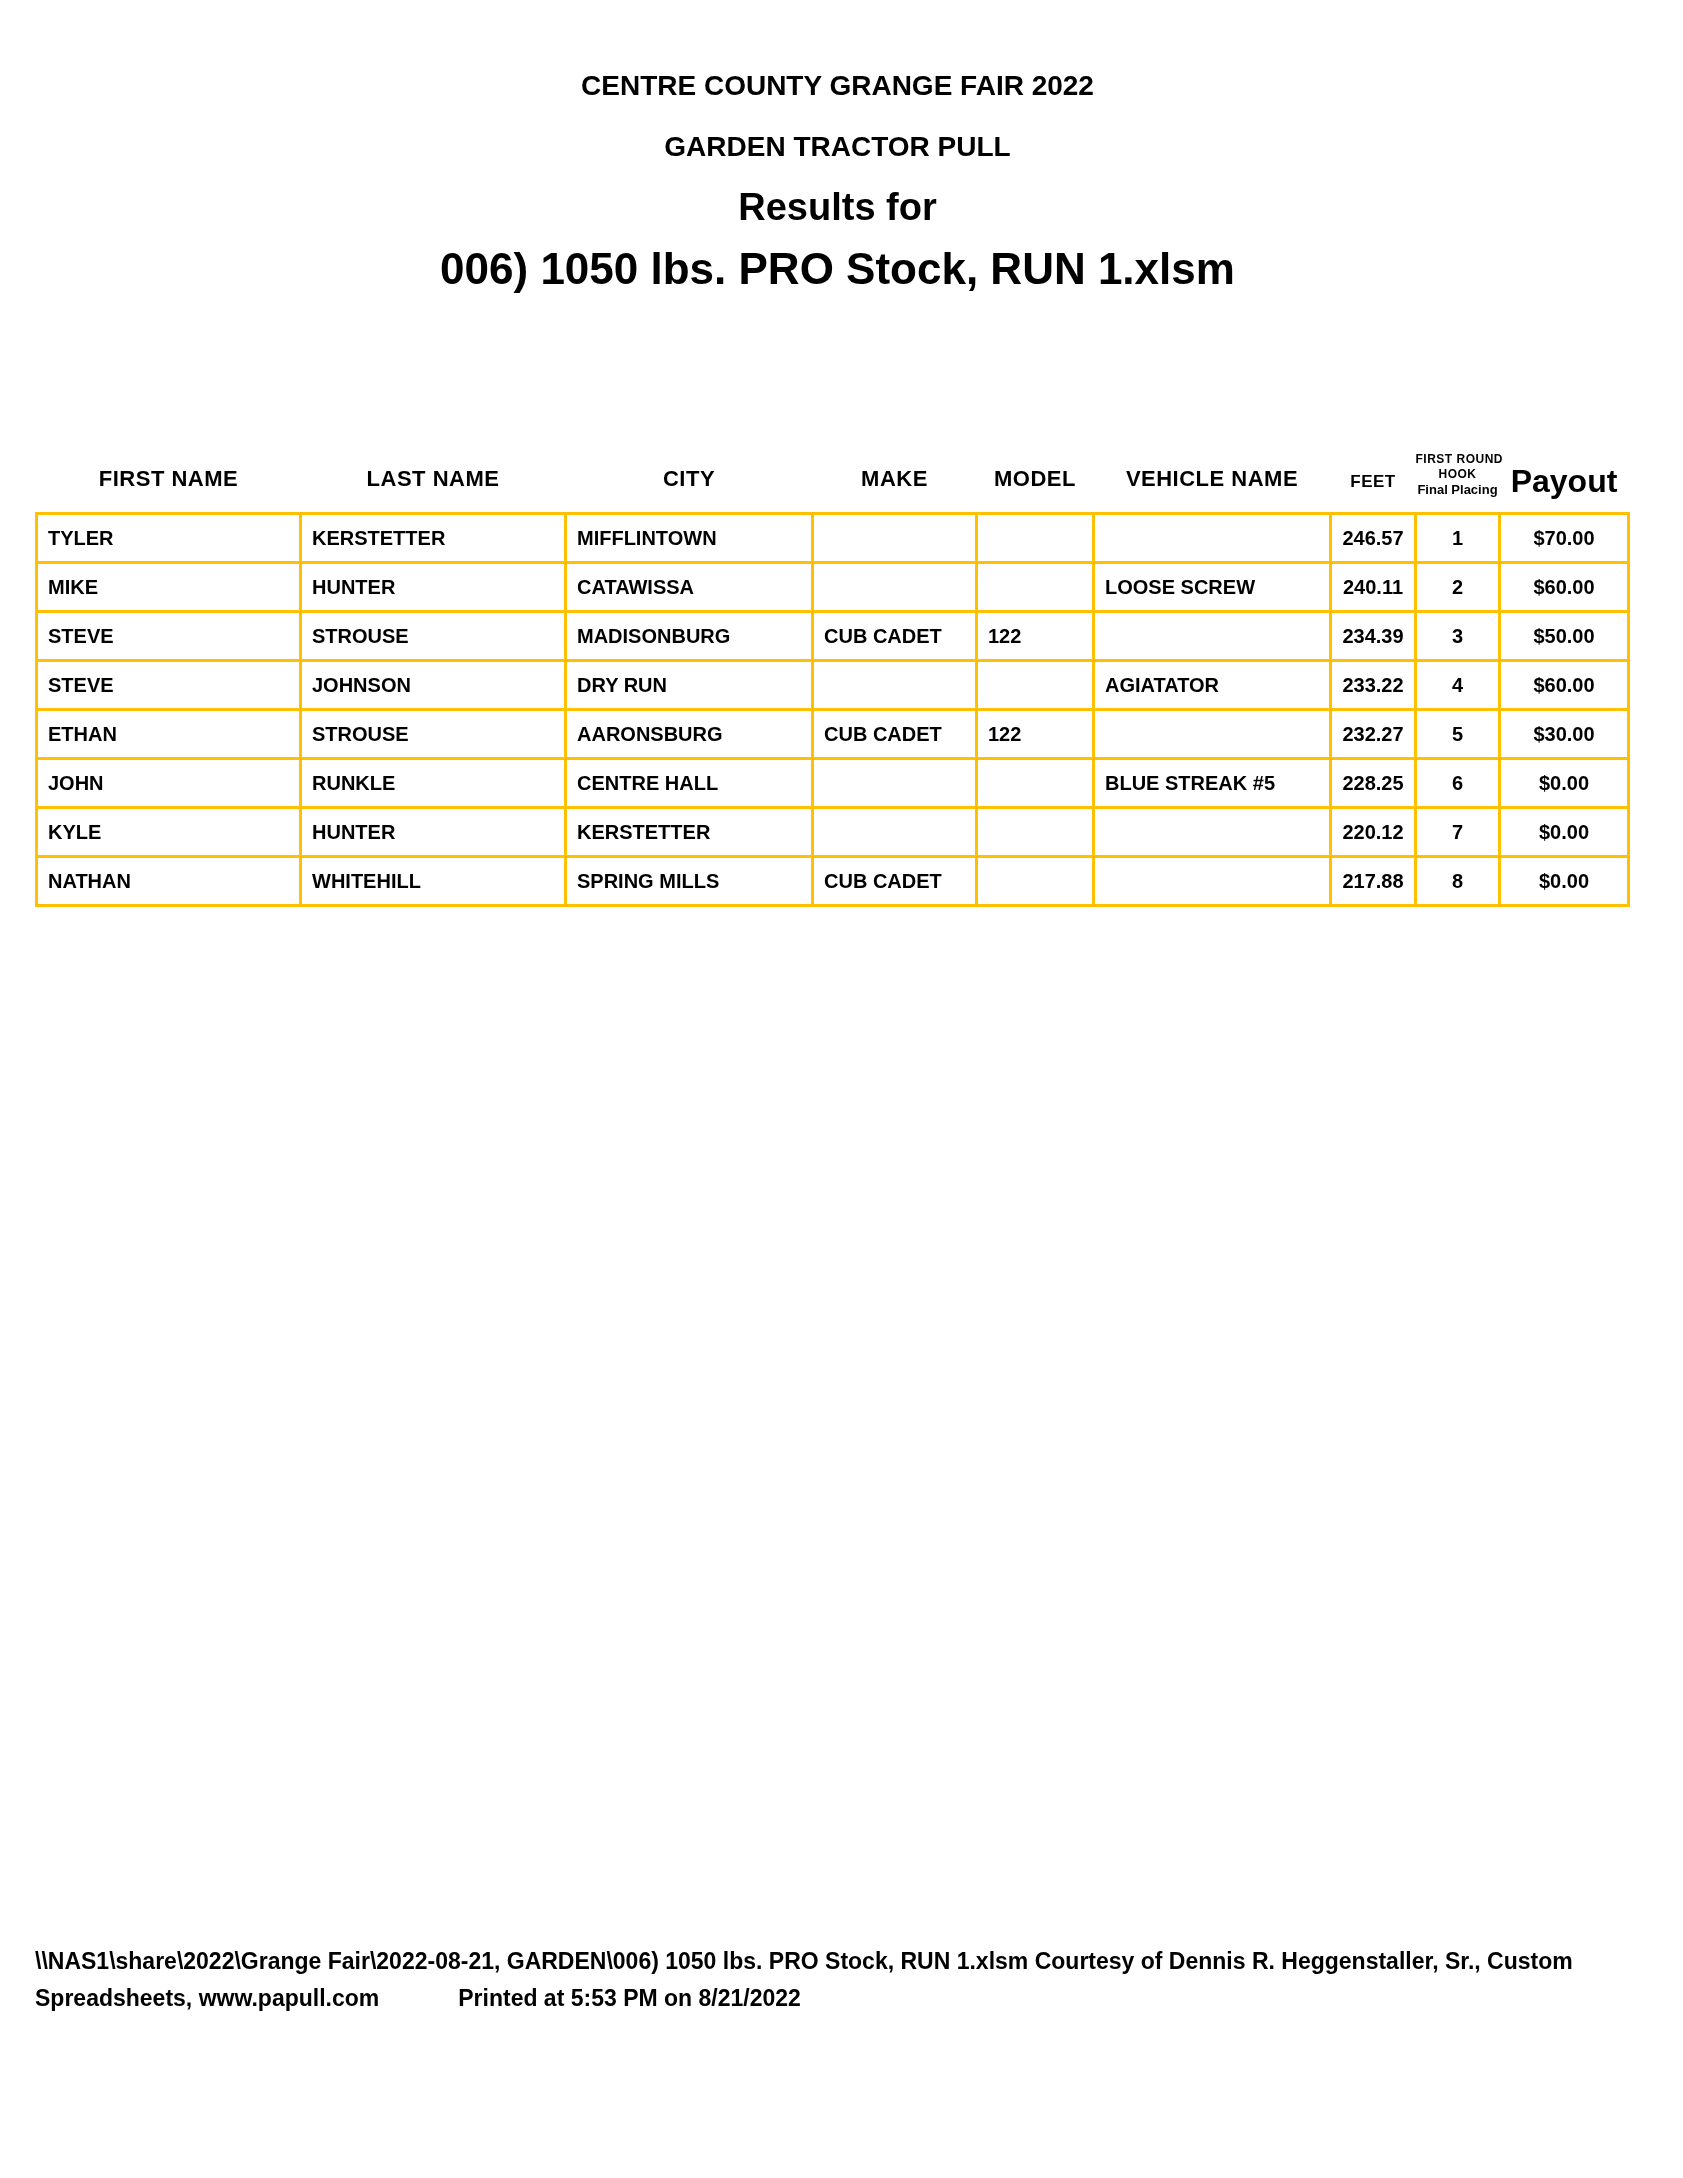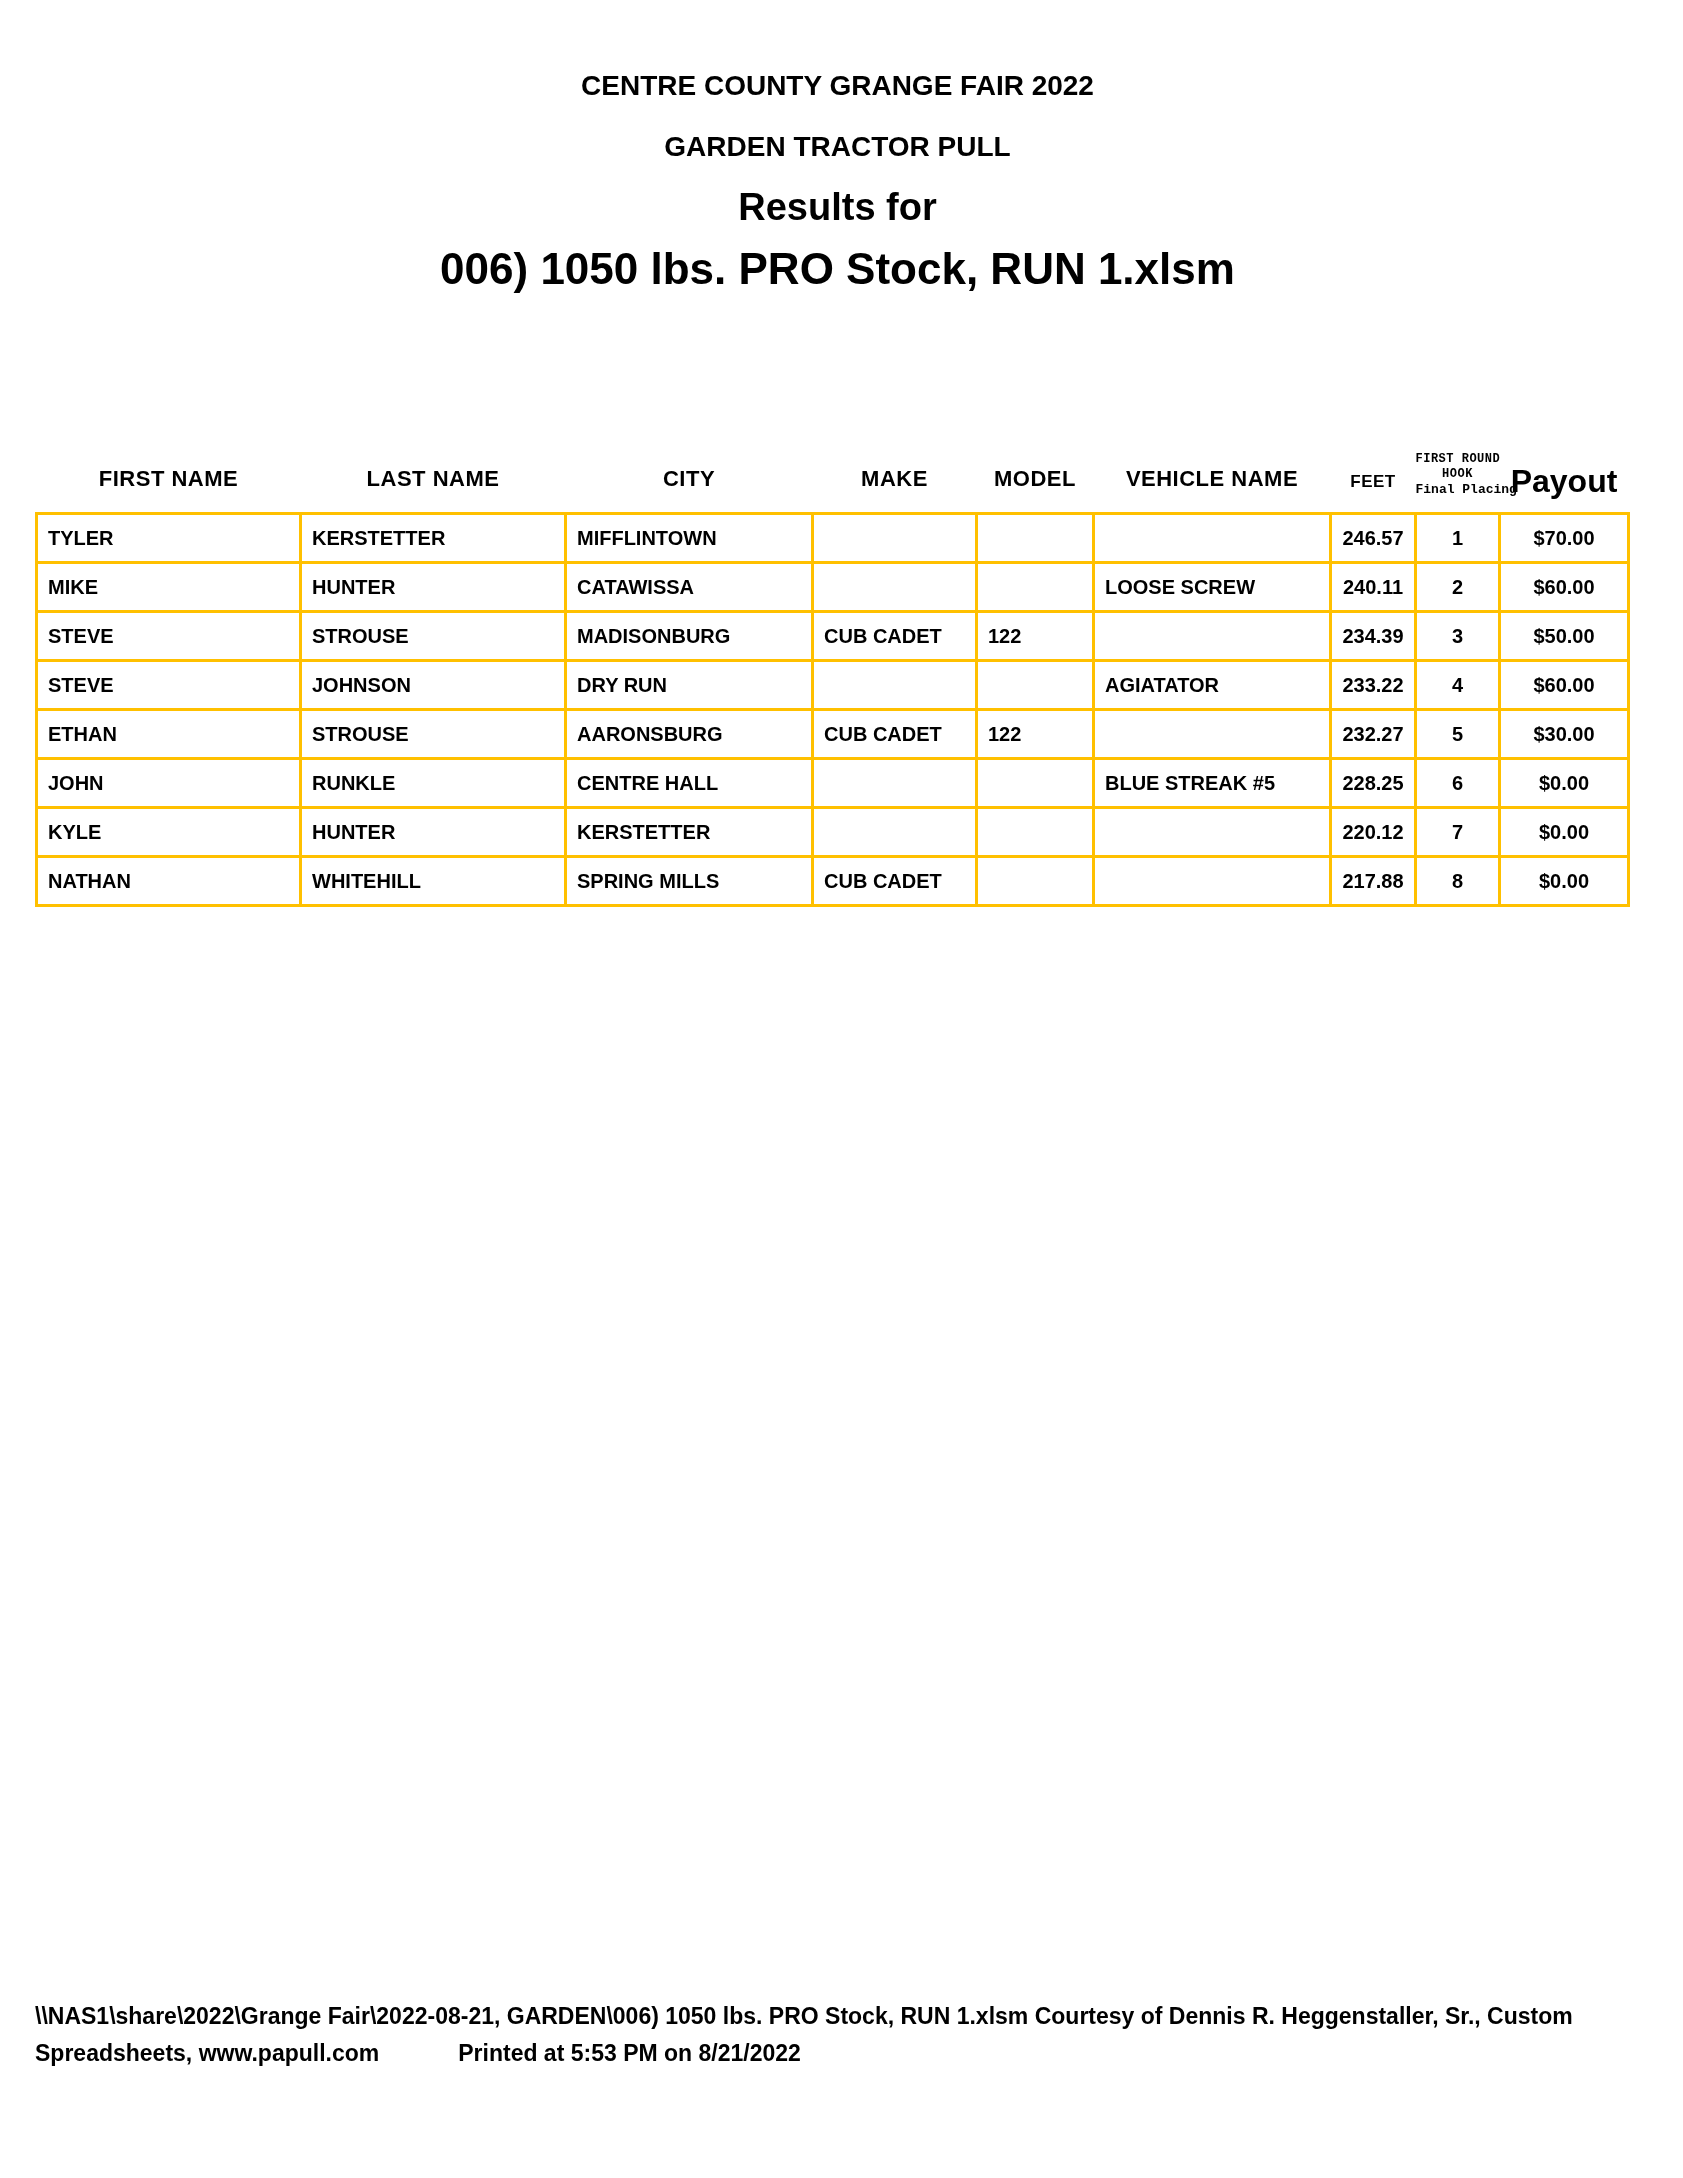--- a/index.html
+++ b/index.html
@@ -38,39 +38,39 @@
     border: none;
     vertical-align: bottom;
     text-align: center;
     font-size: 22px;
     padding-bottom: 20px;
     letter-spacing: 0.5px;
     white-space: nowrap;
   }
   thead th.feet-h { font-size: 17px; }
   thead th.hook-h { padding-bottom: 14px; }
-  .hook-h .hook-line { font-size: 12px; line-height: 15px; letter-spacing: 0.5px; font-family: Liberation Mono, monospace; }
+  .hook-h .hook-line { font-size: 12px; line-height: 15px; letter-spacing: 0.5px; }
   .hook-h .hook-line3 { font-size: 13px; line-height: 16px; letter-spacing: 0; }
   thead th.payout-h { font-size: 32px; padding-bottom: 12px; letter-spacing: 0; }
 
   tbody td {
     border: 3px solid #FFC000;
     height: 49px;
     font-size: 20px;
     text-align: left;
     padding-left: 10px;
     white-space: nowrap;
     overflow: hidden;
   }
   tbody td.num { text-align: center; padding-left: 0; }
 
   
   .footer {
     position: absolute;
-    left: 35px; top: 1998px;
+    left: 35px; top: 1943px;
     font-size: 23px;
     line-height: 37px;
     white-space: nowrap;
   }
   .footer .gap { display: inline-block; width: 79px; }
 </style>
 </head>
 <body>
 
 <div class="titles">

